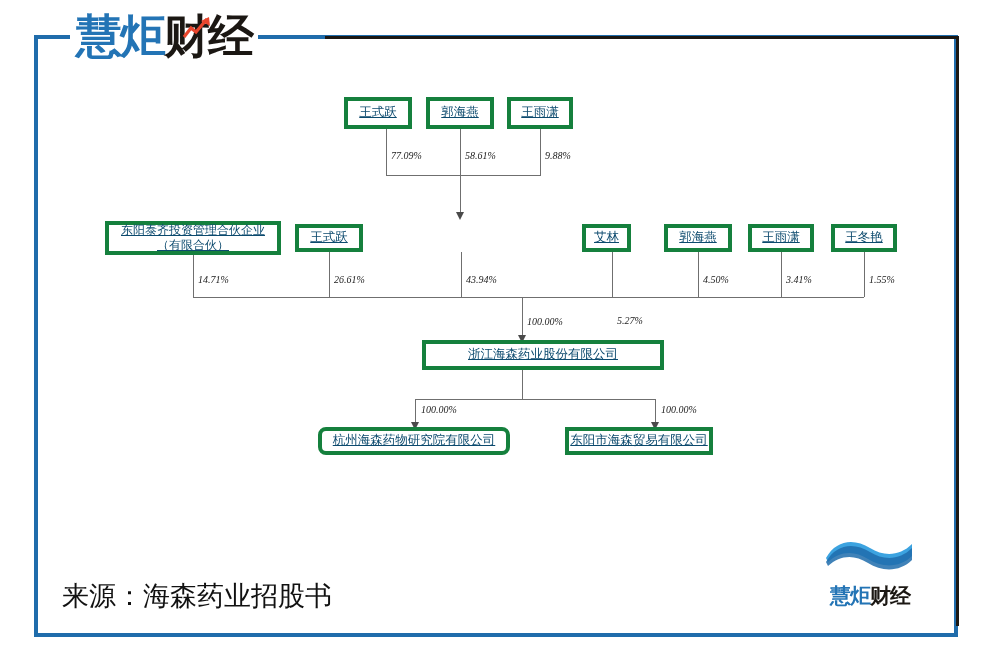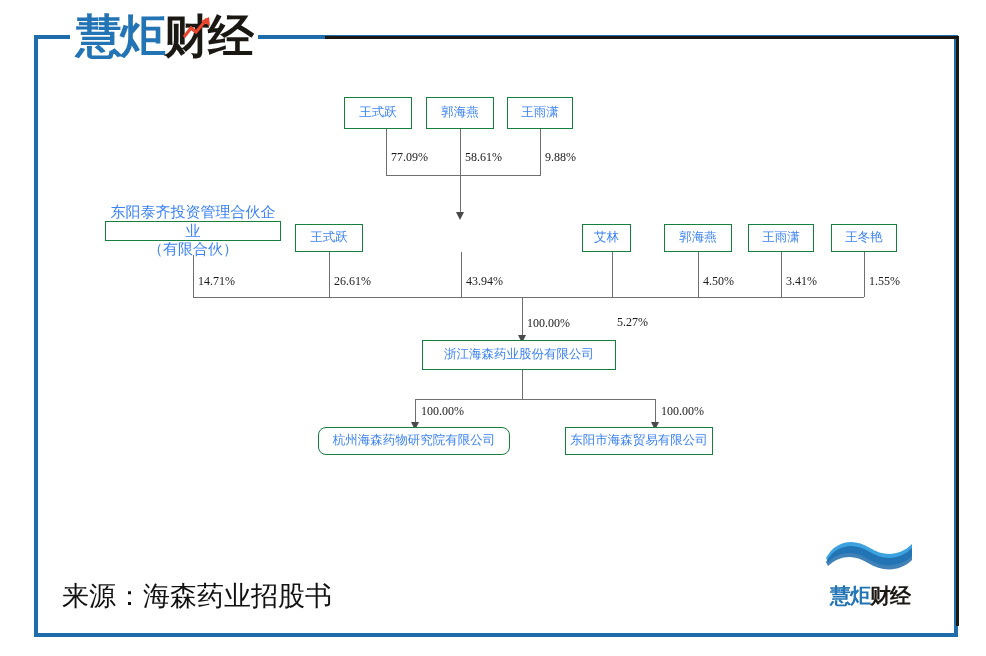--- a/index.html
+++ b/index.html
@@ -77,31 +77,32 @@
     top: 4px;
     width: 30px;
     height: 22px;
     pointer-events: none;
   }
 
   
   .node {
     position: absolute;
     box-sizing: border-box;
-    border: 1px solid #15803d;
-    background: #ffffff;
-    color: #3b82f6;
+    border: 4px solid #15803d;
+    background: #ffffff;
+    color: #0c4a6e;
     font-size: 12.5px;
     line-height: 1.25;
     display: flex;
     align-items: center;
     justify-content: center;
     text-align: center;
     z-index: 4;
     white-space: pre-line;
+    text-decoration: underline;
   }
 
   
   .ln {
     position: absolute;
     background: #6f6f6f;
     z-index: 2;
   }
   .ln.v { width: 1px; }
   .ln.h { height: 1px; }
@@ -109,24 +110,25 @@
     position: absolute;
     width: 0;
     height: 0;
     border-left: 4.5px solid transparent;
     border-right: 4.5px solid transparent;
     border-top: 8px solid #4a4a4a;
     z-index: 3;
   }
   .pct {
     position: absolute;
-    font-size: 12px;
+    font-size: 10px;
     color: #1a1a1a;
     white-space: nowrap;
     z-index: 3;
+    font-style: italic;
   }
 
   
   .caption {
     position: absolute;
     left: 62px;
     top: 578px;
     font-size: 27px;
     color: #111111;
     font-family: "DejaVu Sans", "Liberation Sans", sans-serif;
@@ -179,21 +181,21 @@
   <div class="ln v" style="left:460px; top:129px; height:46px;"></div>
   <div class="ln v" style="left:540px; top:129px; height:46px;"></div>
   <div class="ln h" style="left:386px; top:175px; width:155px;"></div>
   <div class="ln v" style="left:460px; top:175px; height:38px;"></div>
   <div class="arrow-down" style="left:456px; top:212px;"></div>
 
   <span class="pct" style="left:391px; top:150px;">77.09%</span>
   <span class="pct" style="left:465px; top:150px;">58.61%</span>
   <span class="pct" style="left:545px; top:150px;">9.88%</span>
 
-  <div class="node" style="left:105px; top:221px; width:176px; height:20px; font-size:15px;">东阳泰齐投资管理合伙企业
+  <div class="node" style="left:105px; top:221px; width:176px; height:34px; font-size:12px;">东阳泰齐投资管理合伙企业
 （有限合伙）</div>
   <div class="node" style="left:295px; top:224px; width:68px; height:28px;">王式跃</div>
   <div class="node" style="left:582px; top:224px; width:49px; height:28px;">艾林</div>
   <div class="node" style="left:664px; top:224px; width:68px; height:28px;">郭海燕</div>
   <div class="node" style="left:748px; top:224px; width:66px; height:28px;">王雨潇</div>
   <div class="node" style="left:831px; top:224px; width:66px; height:28px;">王冬艳</div>
 
   <div class="ln v" style="left:193px; top:255px; height:42px;"></div>
   <div class="ln v" style="left:329px; top:252px; height:45px;"></div>
   <div class="ln v" style="left:461px; top:252px; height:45px;"></div>
@@ -208,21 +210,21 @@
   <span class="pct" style="left:466px; top:274px;">43.94%</span>
   <span class="pct" style="left:617px; top:274px;margin-top:41px;">5.27%</span>
   <span class="pct" style="left:703px; top:274px;">4.50%</span>
   <span class="pct" style="left:786px; top:274px;">3.41%</span>
   <span class="pct" style="left:869px; top:274px;">1.55%</span>
 
   <div class="ln v" style="left:522px; top:297px; height:39px;"></div>
   <div class="arrow-down" style="left:518px; top:335px;"></div>
   <span class="pct" style="left:527px; top:316px;">100.00%</span>
 
-  <div class="node" style="left:422px; top:340px; width:194px; height:30px;">浙江海森药业股份有限公司</div>
+  <div class="node" style="left:422px; top:340px; width:242px; height:30px;">浙江海森药业股份有限公司</div>
 
   <div class="ln v" style="left:522px; top:370px; height:29px;"></div>
   <div class="ln h" style="left:415px; top:399px; width:240px;"></div>
   <div class="ln v" style="left:415px; top:399px; height:24px;"></div>
   <div class="ln v" style="left:655px; top:399px; height:24px;"></div>
   <div class="arrow-down" style="left:411px; top:422px;"></div>
   <div class="arrow-down" style="left:651px; top:422px;"></div>
 
   <span class="pct" style="left:421px; top:404px;">100.00%</span>
   <span class="pct" style="left:661px; top:404px;">100.00%</span>

